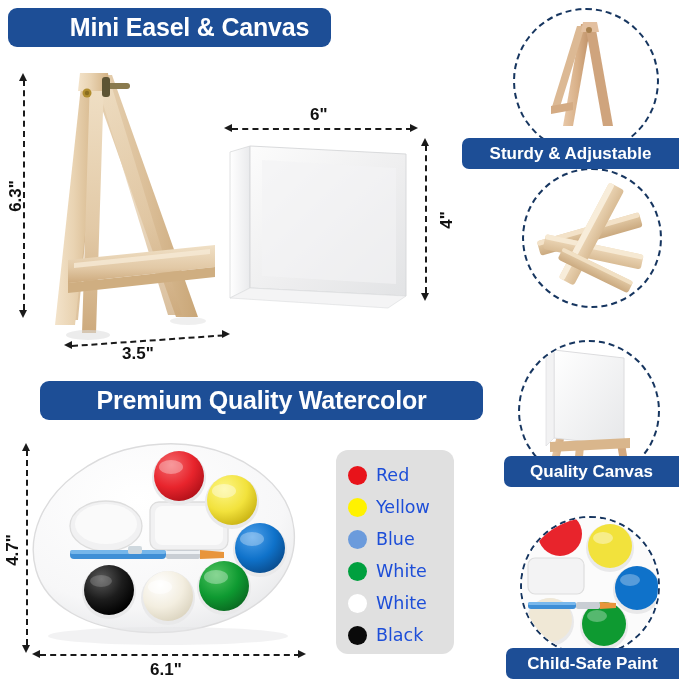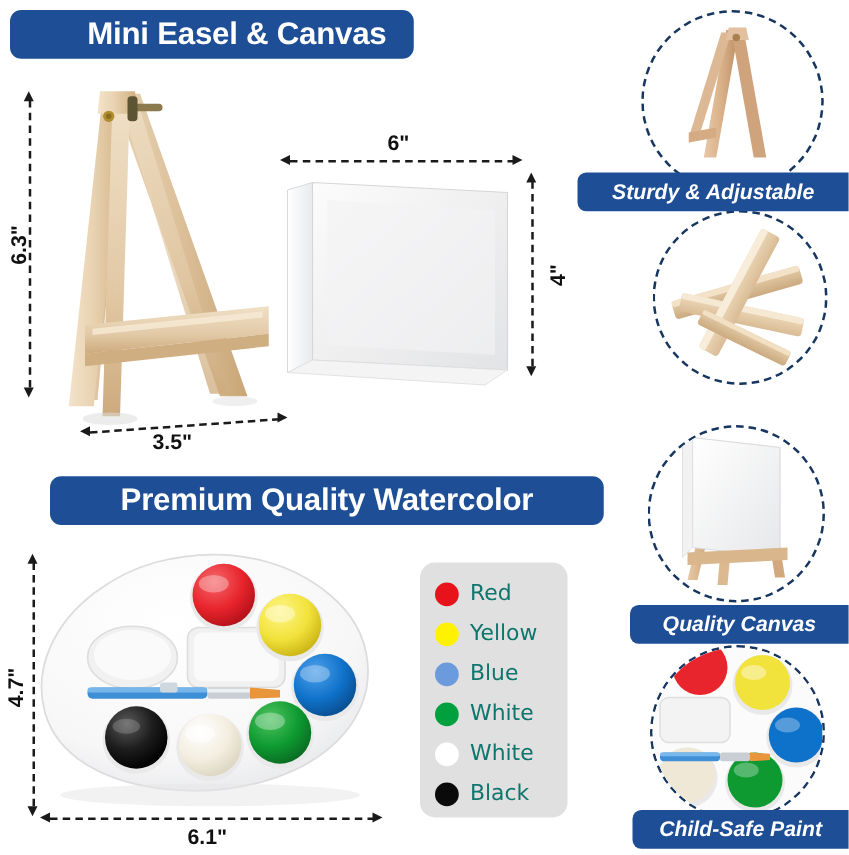--- a/index.html
+++ b/index.html
@@ -80,21 +80,21 @@
     height: 32px;
     gap: 9px;
   }
   .legend-dot {
     width: 19px; height: 19px;
     border-radius: 50%;
     flex: 0 0 auto;
   }
   .legend-label {
     font-size: 17.5px;
-    color: #0f766e;
+    color: #1d4ed8;
     font-family: "DejaVu Sans", sans-serif;
     text-align: right;
   }
   .feature-circle {
     position: absolute;
     border-radius: 50%;
     border: 2.5px dashed #16355f;
     background: #ffffff;
     overflow: hidden;
   }
@@ -103,21 +103,20 @@
     background: #1d4e96;
     color: #ffffff;
     font-weight: bold;
     font-size: 17px;
     border-radius: 7px;
     display: flex;
     align-items: center;
     justify-content: center;
     white-space: nowrap;
     z-index: 5;
-    font-style: italic;
   }
 </style>
 </head>
 <body>
 
 <div class="canvas-root">
 
   <div class="banner banner-lg" id="banner-easel">Mini Easel &amp; Canvas</div>
 
   <div id="easel-art">
@@ -406,21 +405,21 @@
       <polygon points="44,64 52,64 38,122 30,122" fill="url(#qw)"></polygon>
       <polygon points="92,70 100,70 108,120 100,120" fill="#d2a87e"></polygon>
       <polygon points="60,60 68,60 62,126 54,126" fill="#ddb98f"></polygon>
 
       <polygon points="34,8 104,16 104,104 34,96" fill="url(#qc)" stroke="#dcdcde" stroke-width="1"></polygon>
       <polygon points="26,14 34,8 34,96 26,104" fill="#f2f2f3" stroke="#e0e0e2" stroke-width="0.8"></polygon>
 
       <polygon points="30,100 110,96 110,106 30,110" fill="#d9b68c"></polygon>
     </svg>
   </div>
-  <div class="feature-banner" style="left:504px; top:484px; width:175px; height:31px; border-radius:7px 0 0 7px;text-align:right;">Quality Canvas</div>
+  <div class="feature-banner" style="left:504px; top:456px; width:175px; height:31px; border-radius:7px 0 0 7px;text-align:right;">Quality Canvas</div>
 
   <div class="feature-circle" style="left:520px; top:516px; width:140px; height:140px;">
     <svg width="136" height="136" viewBox="0 0 136 136">
       <rect x="-6" y="-6" width="150" height="150" fill="#fbfbfb"></rect>
 
       <circle cx="38" cy="16" r="22" fill="#e8242c"></circle>
 
       <circle cx="88" cy="30" r="24" fill="#e9e9ea"></circle>
       <circle cx="88" cy="28" r="22" fill="#f2e23c"></circle>
       <ellipse cx="81" cy="20" rx="10" ry="6" fill="#fff" opacity="0.4"></ellipse>

